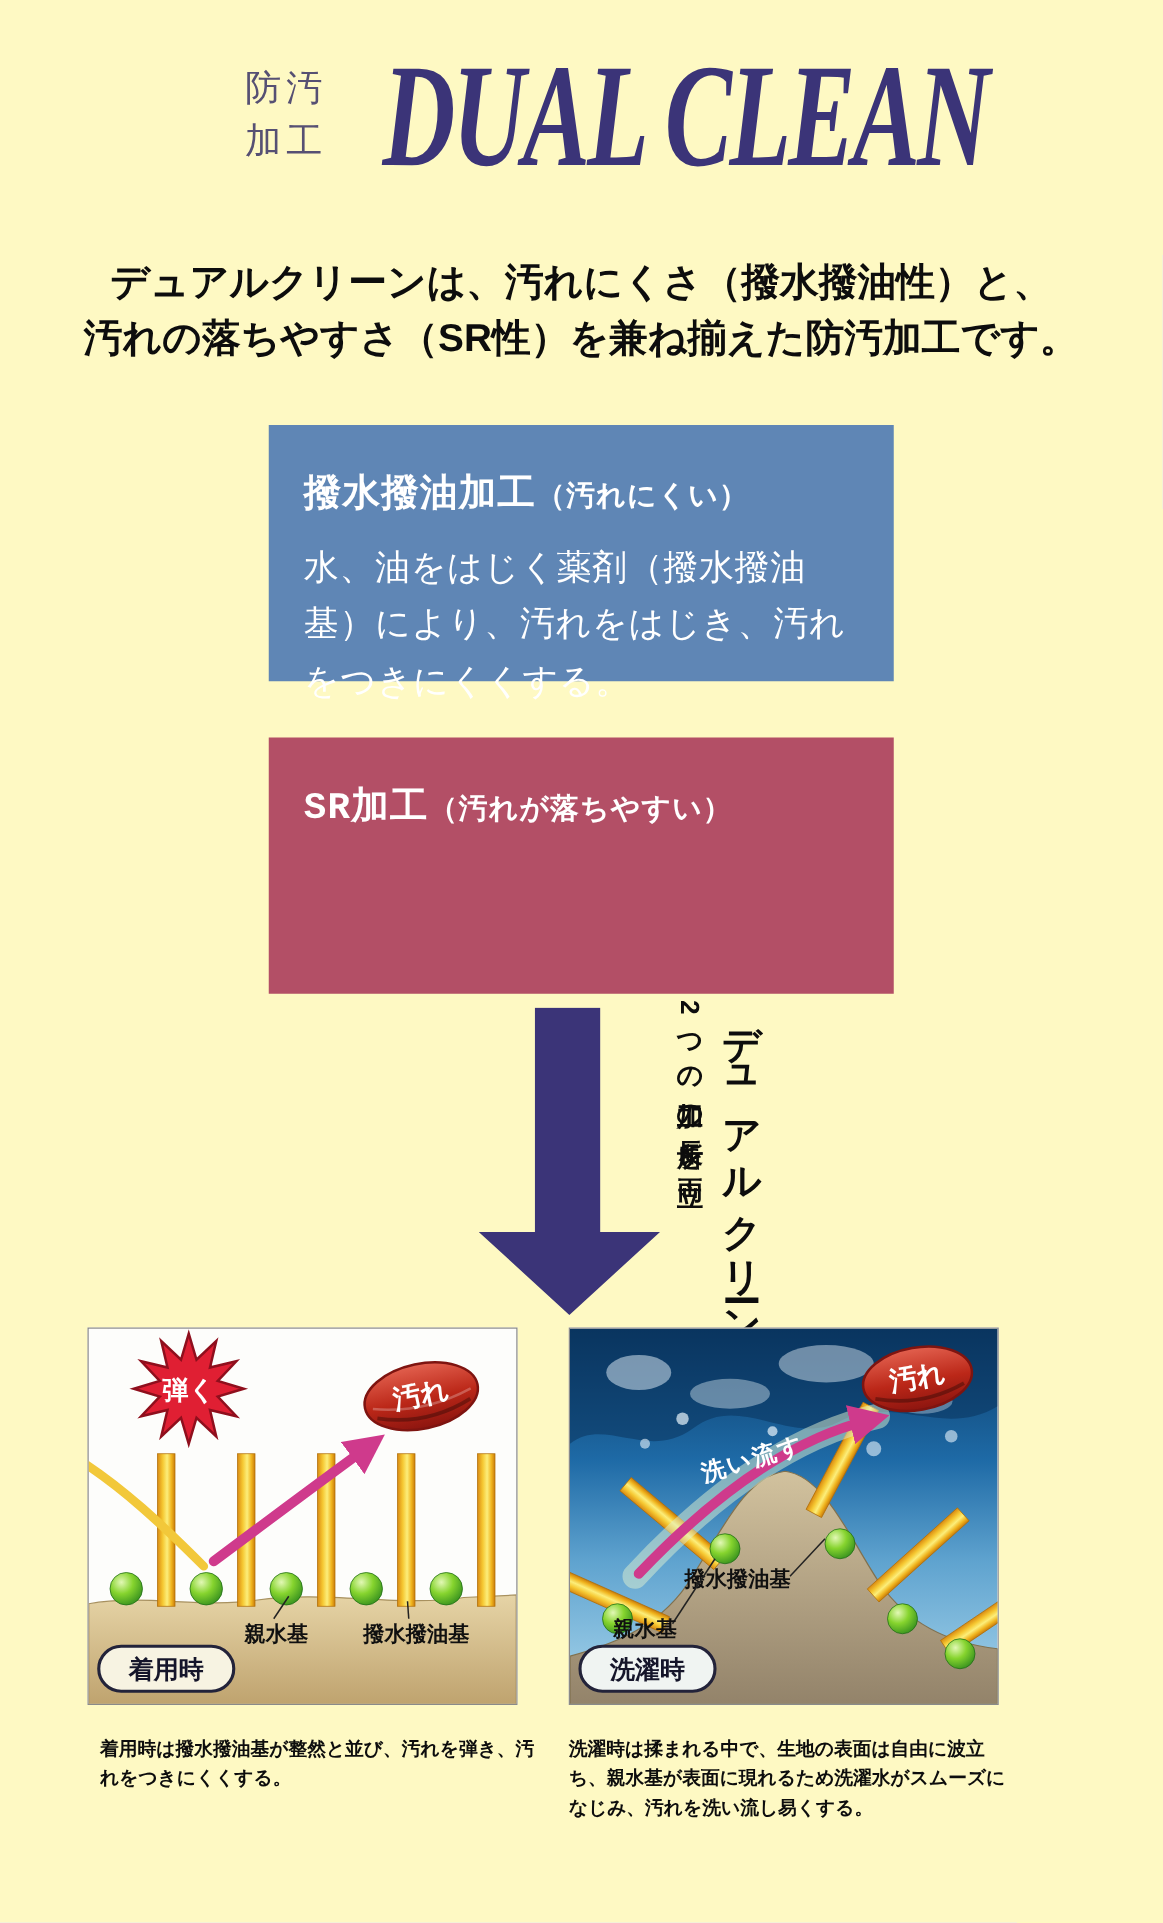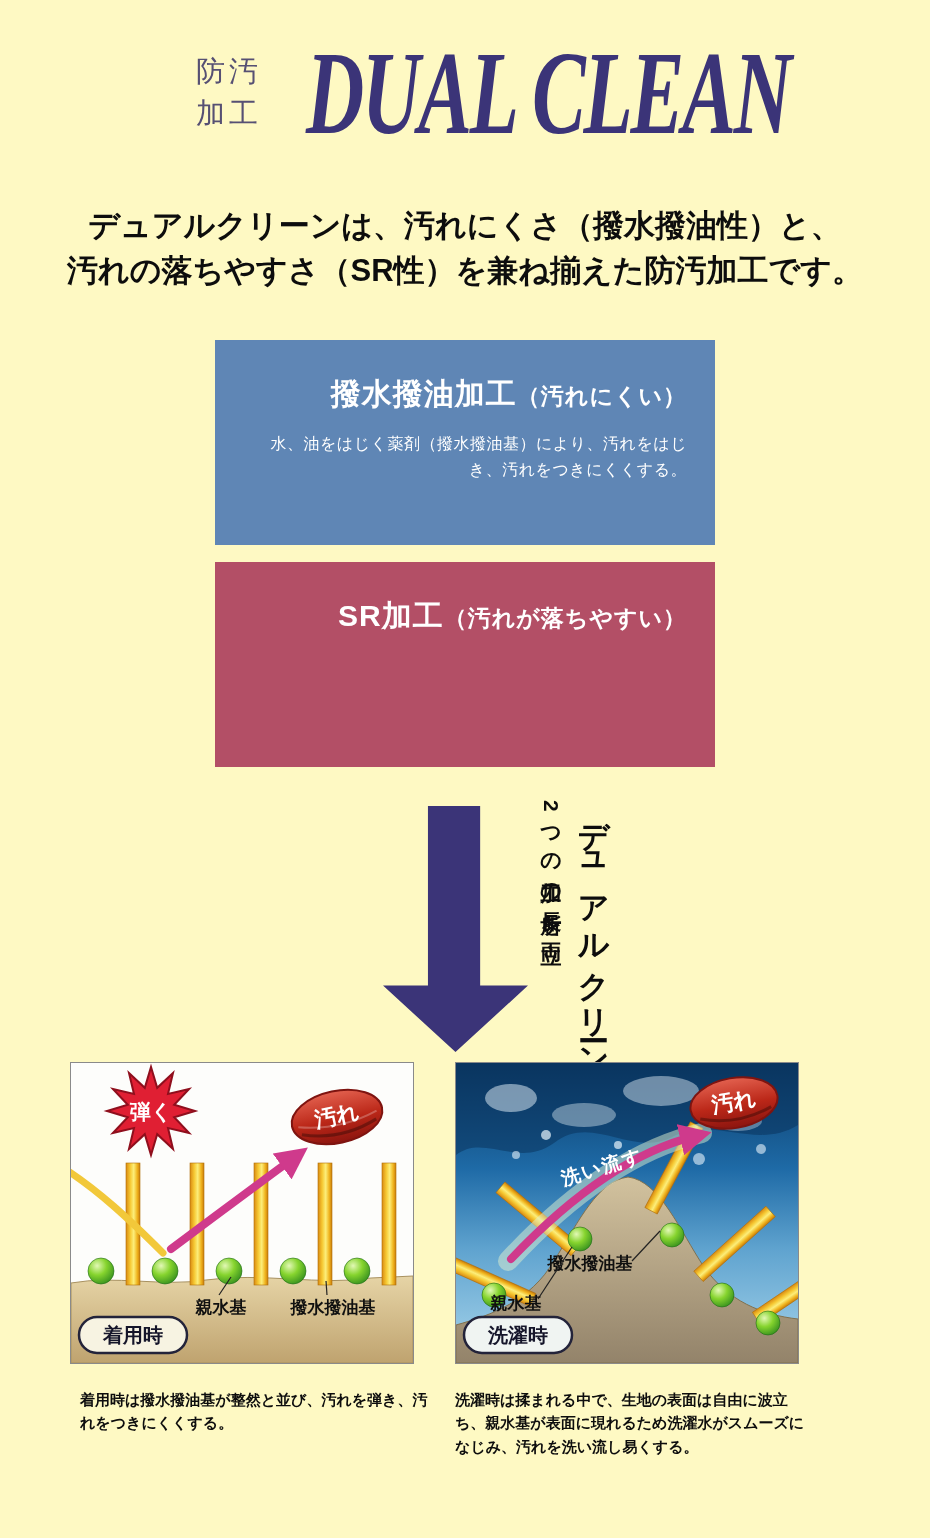--- a/index.html
+++ b/index.html
@@ -12,26 +12,26 @@
   .logo{position:absolute;left:306px;top:26px;font-family:"Liberation Serif","DejaVu Serif",serif;
         font-style:italic;font-weight:bold;font-size:112px;color:#3b3478;letter-spacing:-3px;
         white-space:nowrap;transform:scale(0.72,1.05);transform-origin:left top;}
 
   
   .intro{position:absolute;left:0;top:204px;width:930px;text-align:center;font-size:31px;
          font-weight:bold;color:#0d0d0d;line-height:1.45;}
 
   
   .card{position:absolute;left:215px;width:500px;height:205px;box-sizing:border-box;
-        padding:34px 28px 0 28px;color:#fff;text-align:right;}
+        padding:34px 28px 0 28px;color:#fff;}
   .card-blue{top:340px;background:#5f86b5;}
-  .card-red{top:562px;background:#b34f66;}
+  .card-red{top:590px;background:#b34f66;font-family:Liberation Mono, monospace;}
   .card-title{font-size:30px;font-weight:bold;letter-spacing:1px;}
   .card-title .note{font-size:23px;}
-  .card-body{margin-top:16px;font-size:16px;line-height:1.62;font-weight:500;letter-spacing:0.5px;}
+  .card-body{margin-top:16px;font-size:28px;line-height:1.62;font-weight:500;letter-spacing:0.5px;}
 
   
   .down-arrow{position:absolute;left:383px;top:806px;width:145px;height:246px;background:#3b3478;
         clip-path:polygon(31% 0,67% 0,67% 73%,100% 73%,50% 100%,0 73%,31% 73%);}
   .transition-labels{position:absolute;left:537px;top:800px;height:270px;display:flex;gap:7px;}
   .v-text{writing-mode:vertical-rl;text-orientation:mixed;font-weight:bold;color:#0d0d0d;}
   .v-small{font-size:21px;letter-spacing:2px;}
   .v-large{font-size:31px;letter-spacing:2px;}
 
   

